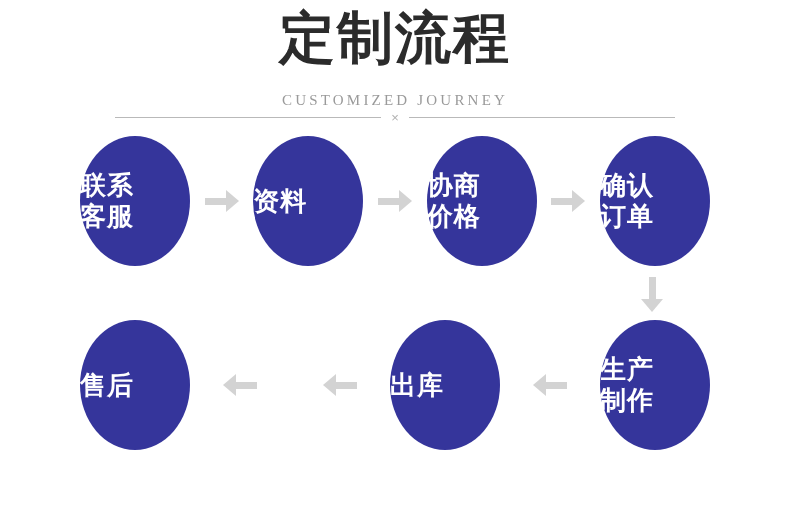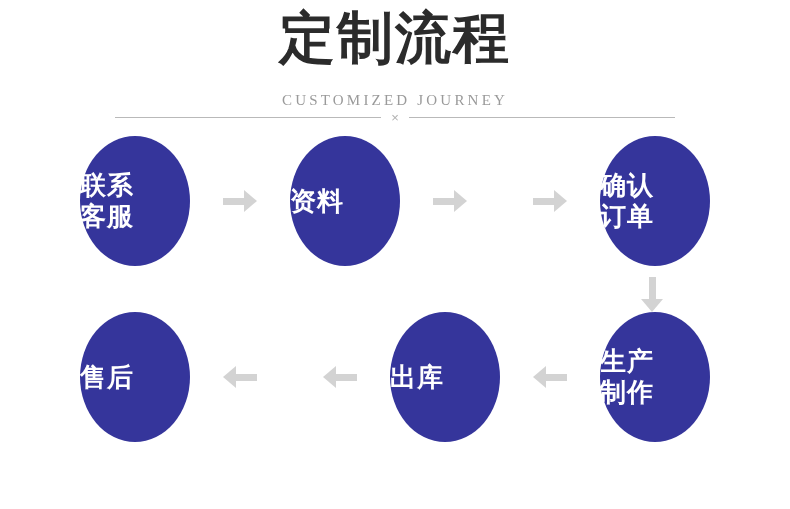--- a/index.html
+++ b/index.html
@@ -81,21 +81,21 @@
   
   .flow-row {
     position: absolute;
     left: 0;
     width: 790px;
     height: 130px;
     display: flex;
     align-items: center;
   }
   .flow-row.row-1 { top: 136px; }
-  .flow-row.row-2 { top: 312px; }
+  .flow-row.row-2 { top: 320px; }
 
   .row-pad {
     width: 80px;
     flex: 0 0 80px;
   }
 
   .node {
     flex: 0 0 auto;
     width: 110px;
     height: 130px;
@@ -212,20 +212,24 @@
       <span class="node-line">资料</span>
     </div>
 
     <div class="connector">
       <span class="arrow-h right">
         <span class="shaft"></span>
         <span class="head"></span>
       </span>
     </div>
 
+    <div class="node">
+      <span class="node-line">协商</span>
+      <span class="node-line">价格</span>
+    </div>
 
     <div class="connector">
       <span class="arrow-h right">
         <span class="shaft"></span>
         <span class="head"></span>
       </span>
     </div>
 
     <div class="node">
       <span class="node-line">确认</span>

